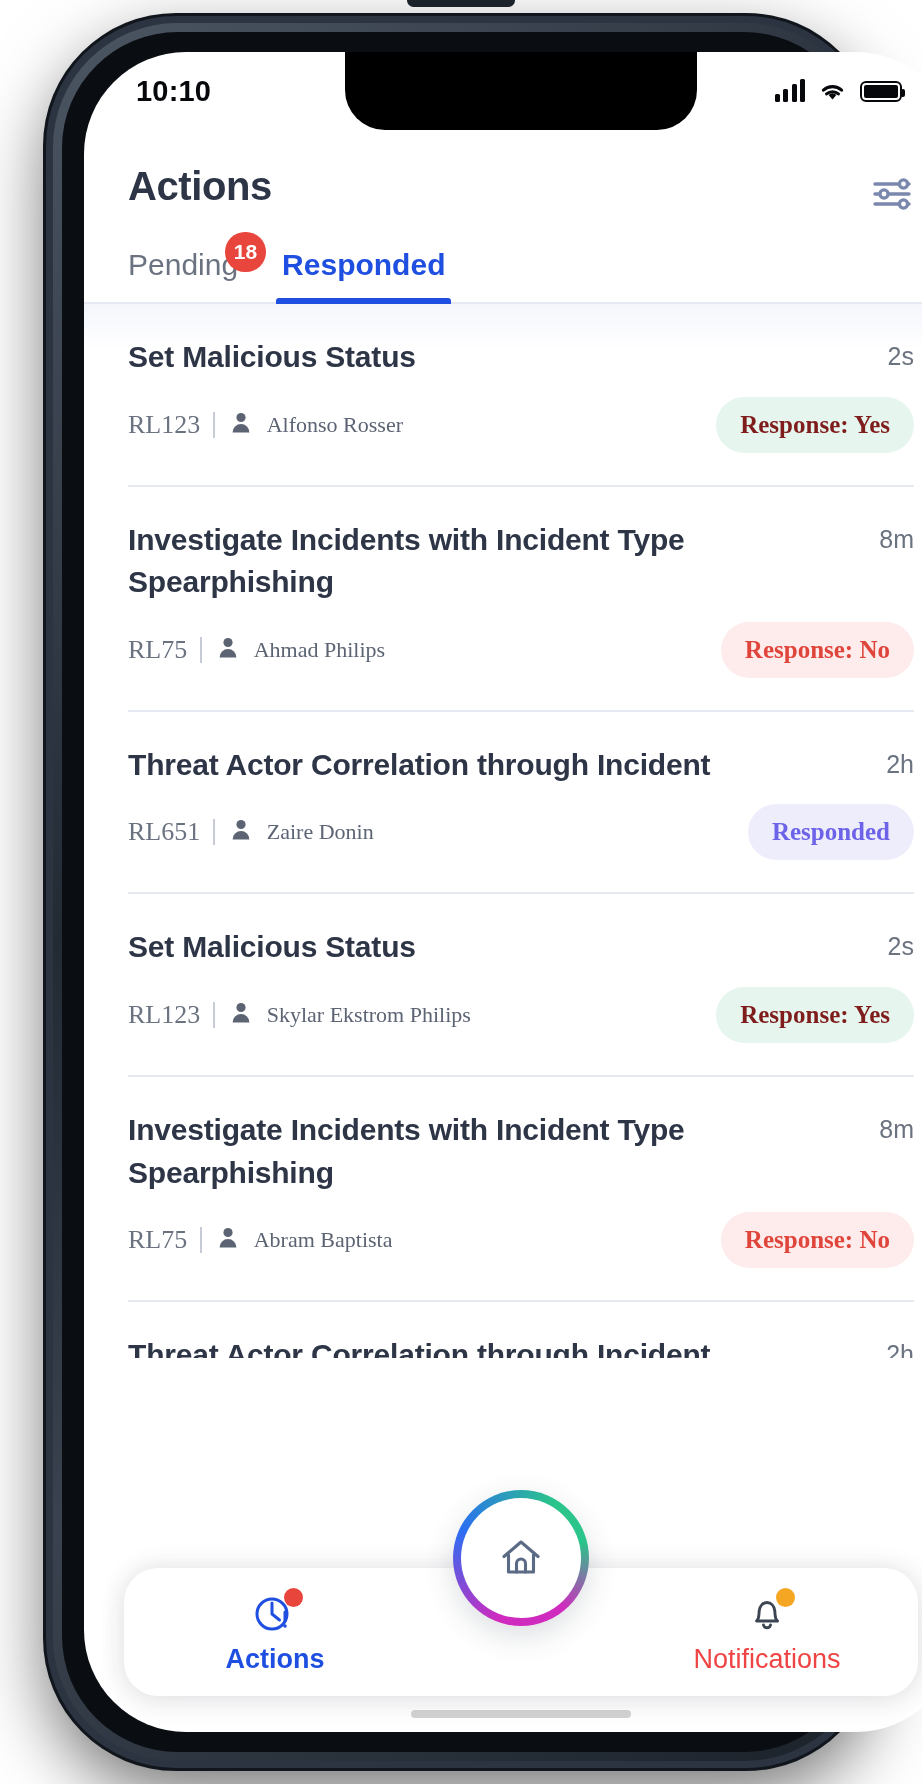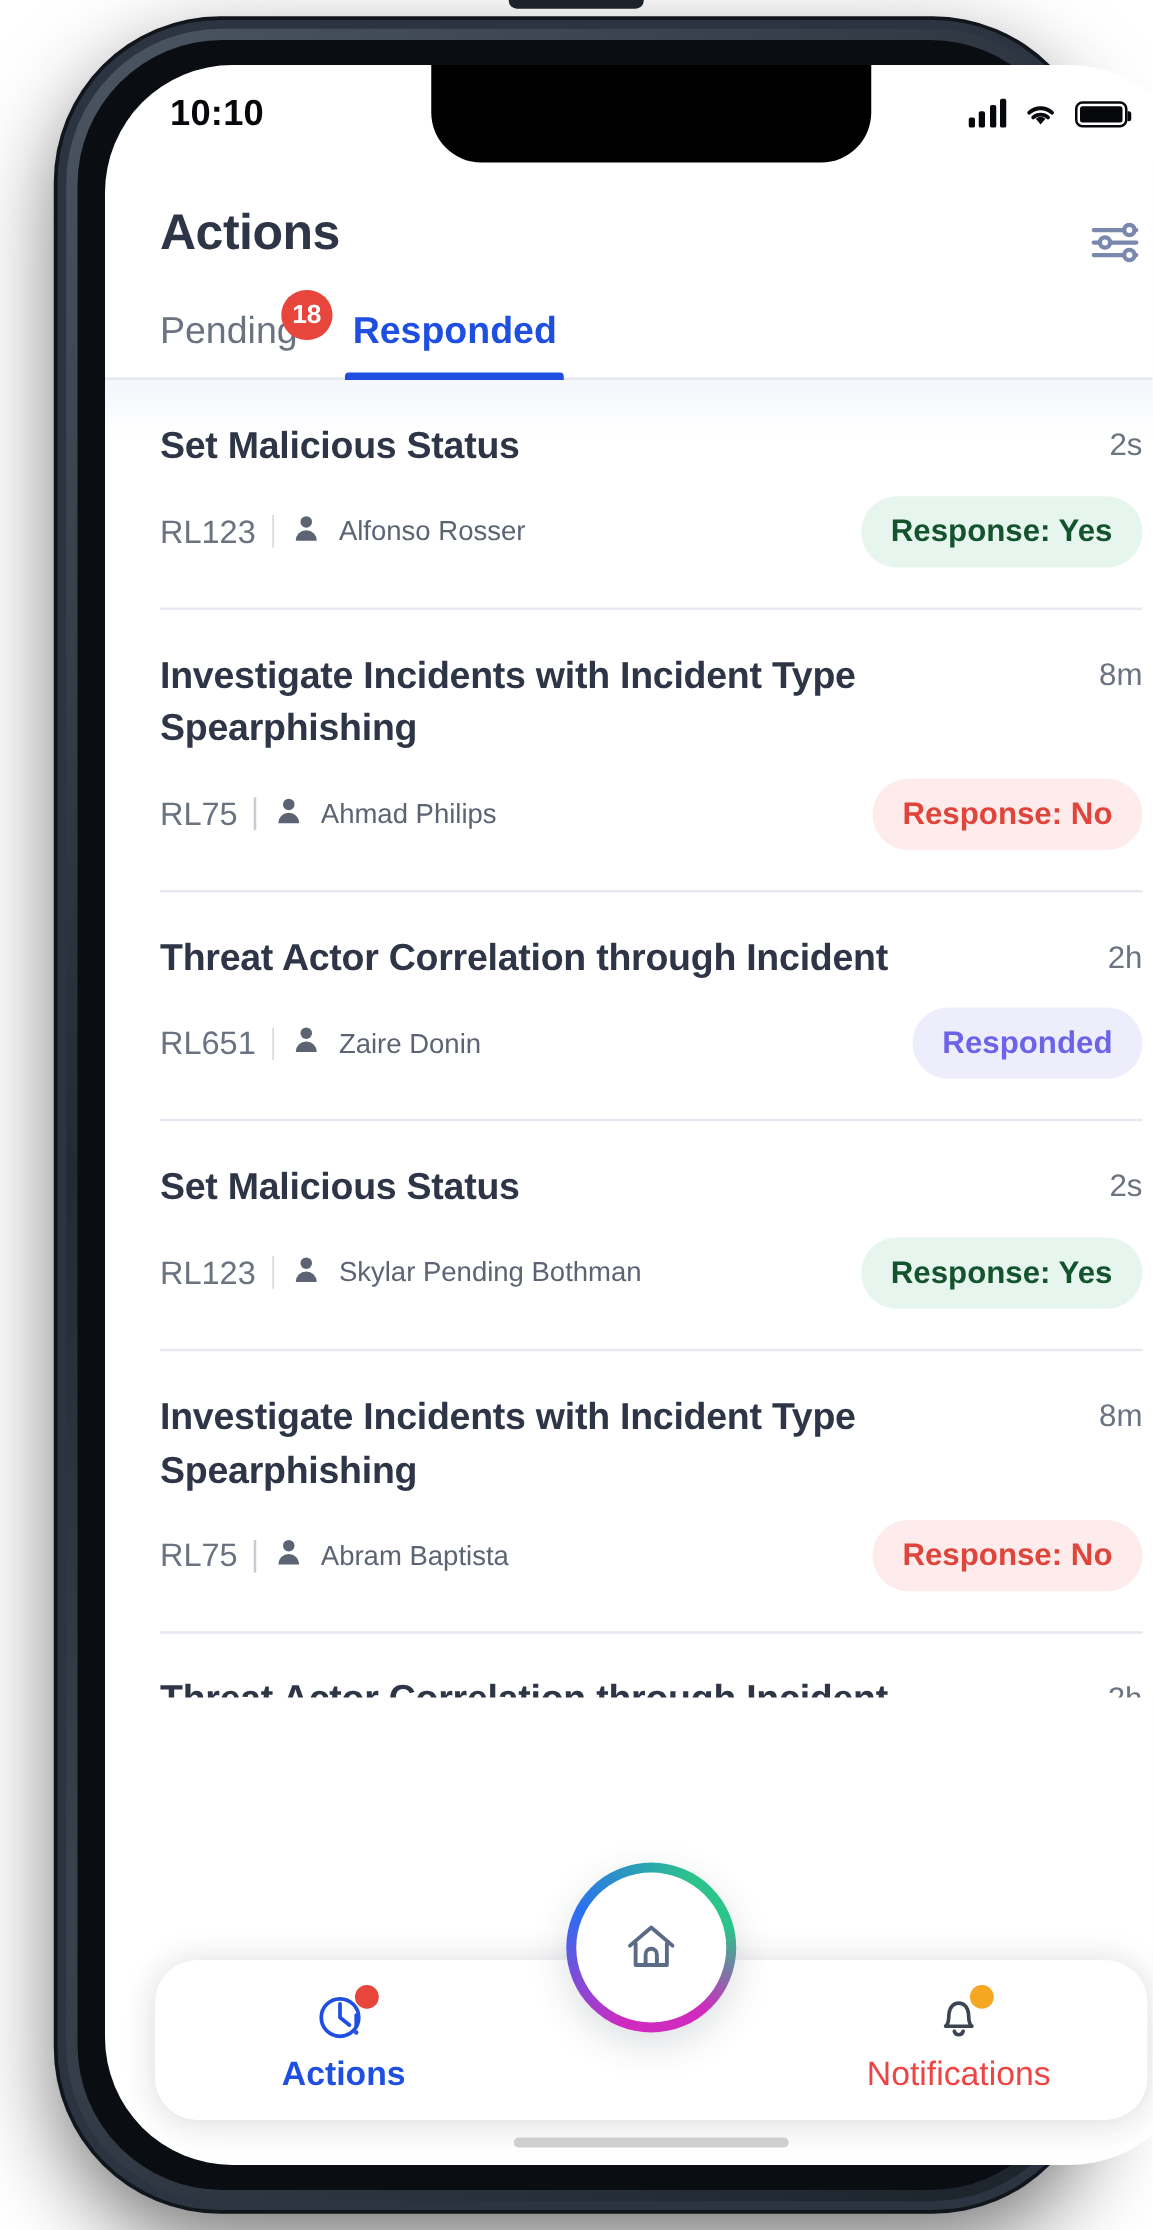--- a/index.html
+++ b/index.html
@@ -109,32 +109,32 @@
   }
   .row{ padding:32px 44px 0 44px; }
   .row-top{ display:flex; align-items:flex-start; justify-content:space-between; gap:6px; }
   .row-title{
     font-size:30px; font-weight:700; color:#2d3546;
     line-height:1.42; letter-spacing:-.2px; flex:1;
   }
   .row-time{ font-size:25px; color:#6b7280; padding-top:6px; white-space:nowrap; }
   .row-bot{
     display:flex; align-items:center; justify-content:space-between;
-    gap:12px; margin-top:18px;
+    gap:12px; margin-top:18px;font-family:Liberation Serif, serif;
   }
   .row-meta{ display:flex; align-items:center; gap:13px; min-width:0; }
   .meta-id{ font-size:26px; color:#6b7280; }
   .meta-sep{ width:1.5px; height:26px; background:#c7cbd6; }
   .person-icon{ flex:0 0 auto; }
   .meta-name{ font-size:22px; color:#5c6474; white-space:nowrap; overflow:hidden; text-overflow:ellipsis; }
   .badge{
     font-size:25px; font-weight:700; padding:14px 24px;
     border-radius:30px; white-space:nowrap; flex:0 0 auto;
   }
-  .badge.yes{ background:#e6f6ee; color:#14532d; }
+  .badge.yes{ background:#e6f6ee; color:#7f1d1d; }
   .badge.no { background:#fdeceb; color:#e0453c; }
   .badge.resp{ background:#eeedfc; color:#6c63e8; }
   .row-divider{ height:2px; background:#e7e9f2; margin:32px 44px 0 44px; }
 
   
   #bottom-nav{
     position:absolute; left:40px; right:40px; bottom:36px;
     height:128px;
     background:#ffffff;
     border-radius:34px;
@@ -307,21 +307,21 @@
           <div class="row-time">2s</div>
         </div>
         <div class="row-bot">
           <div class="row-meta">
             <span class="meta-id">RL123</span>
             <span class="meta-sep"></span>
             <span class="person-icon"><svg width="26" height="26" viewBox="0 0 26 26">
                 <circle cx="13" cy="7.5" r="4.6" fill="#5c6474"></circle>
                 <path d="M4.6 22.5 a8.4 8.4 0 0 1 16.8 0 Z" fill="#5c6474"></path>
               </svg></span>
-            <span class="meta-name">Skylar Pending Bothman</span>
+            <span class="meta-name">Skylar Ekstrom Philips</span>
           </div>
           <div class="badge yes">Response: Yes</div>
         </div>
       </div>
       <div class="row-divider"></div>
       <div class="row">
         <div class="row-top">
           <div class="row-title">Investigate Incidents with Incident Type Spearphishing</div>
           <div class="row-time">8m</div>
         </div>

